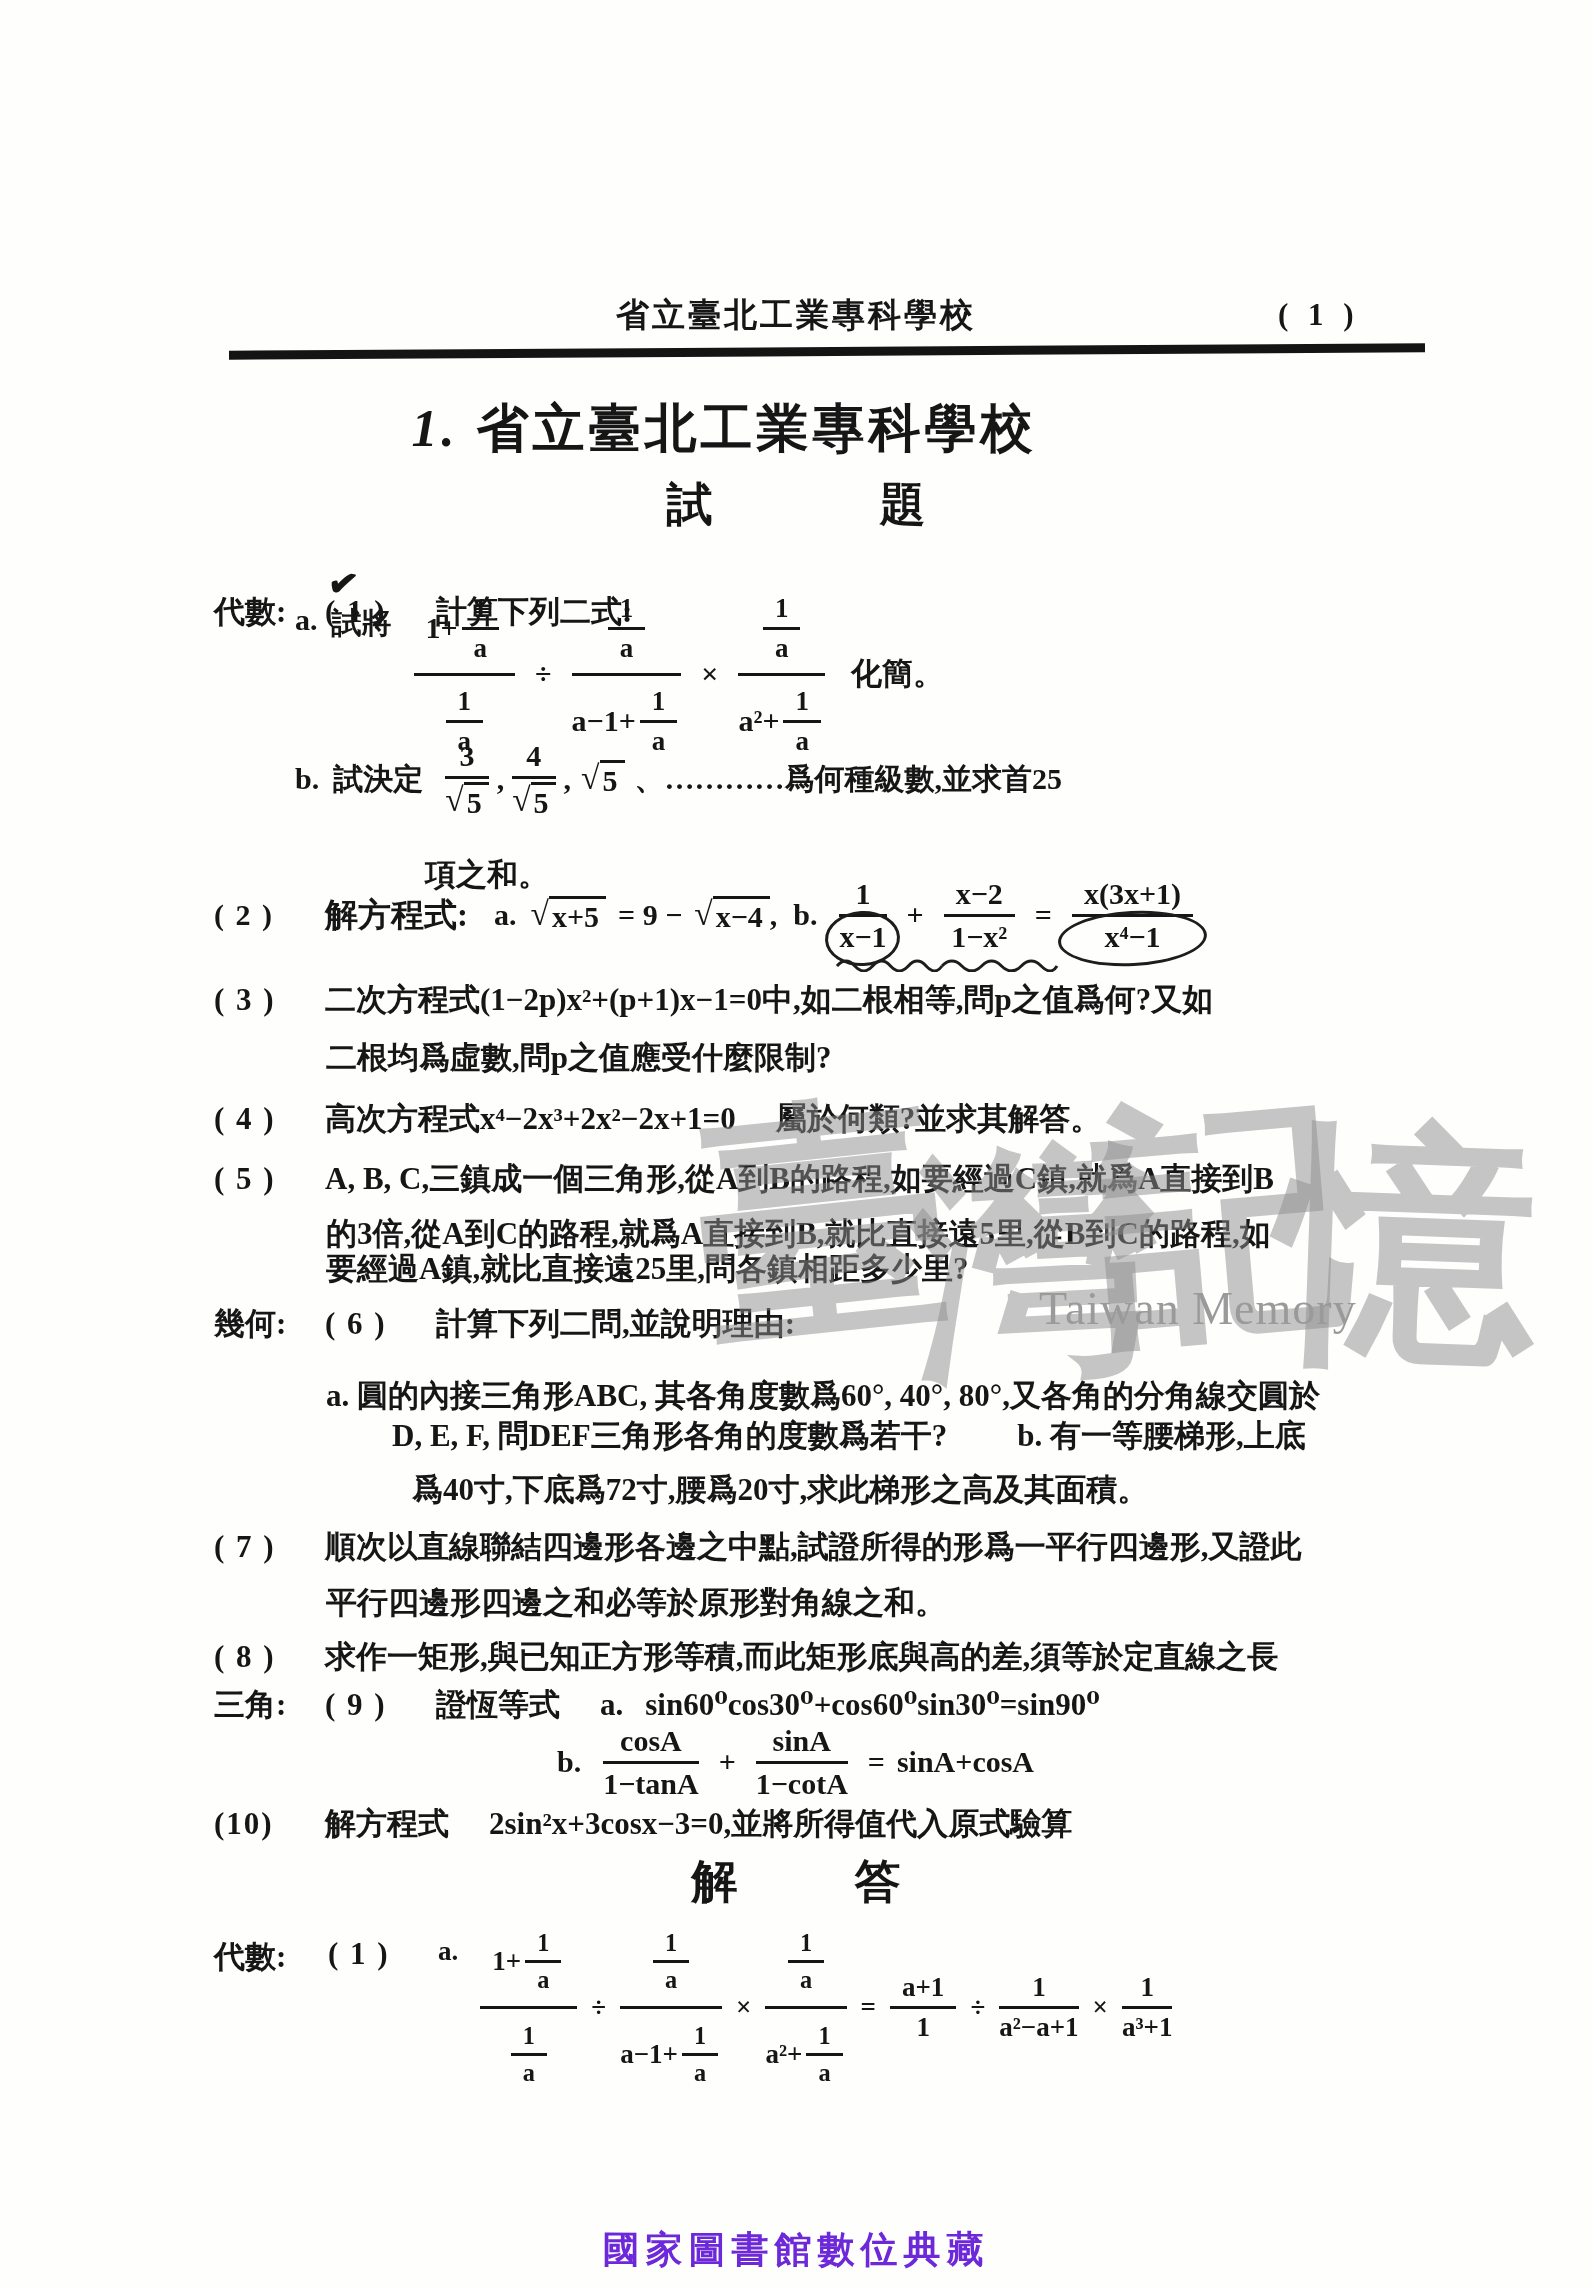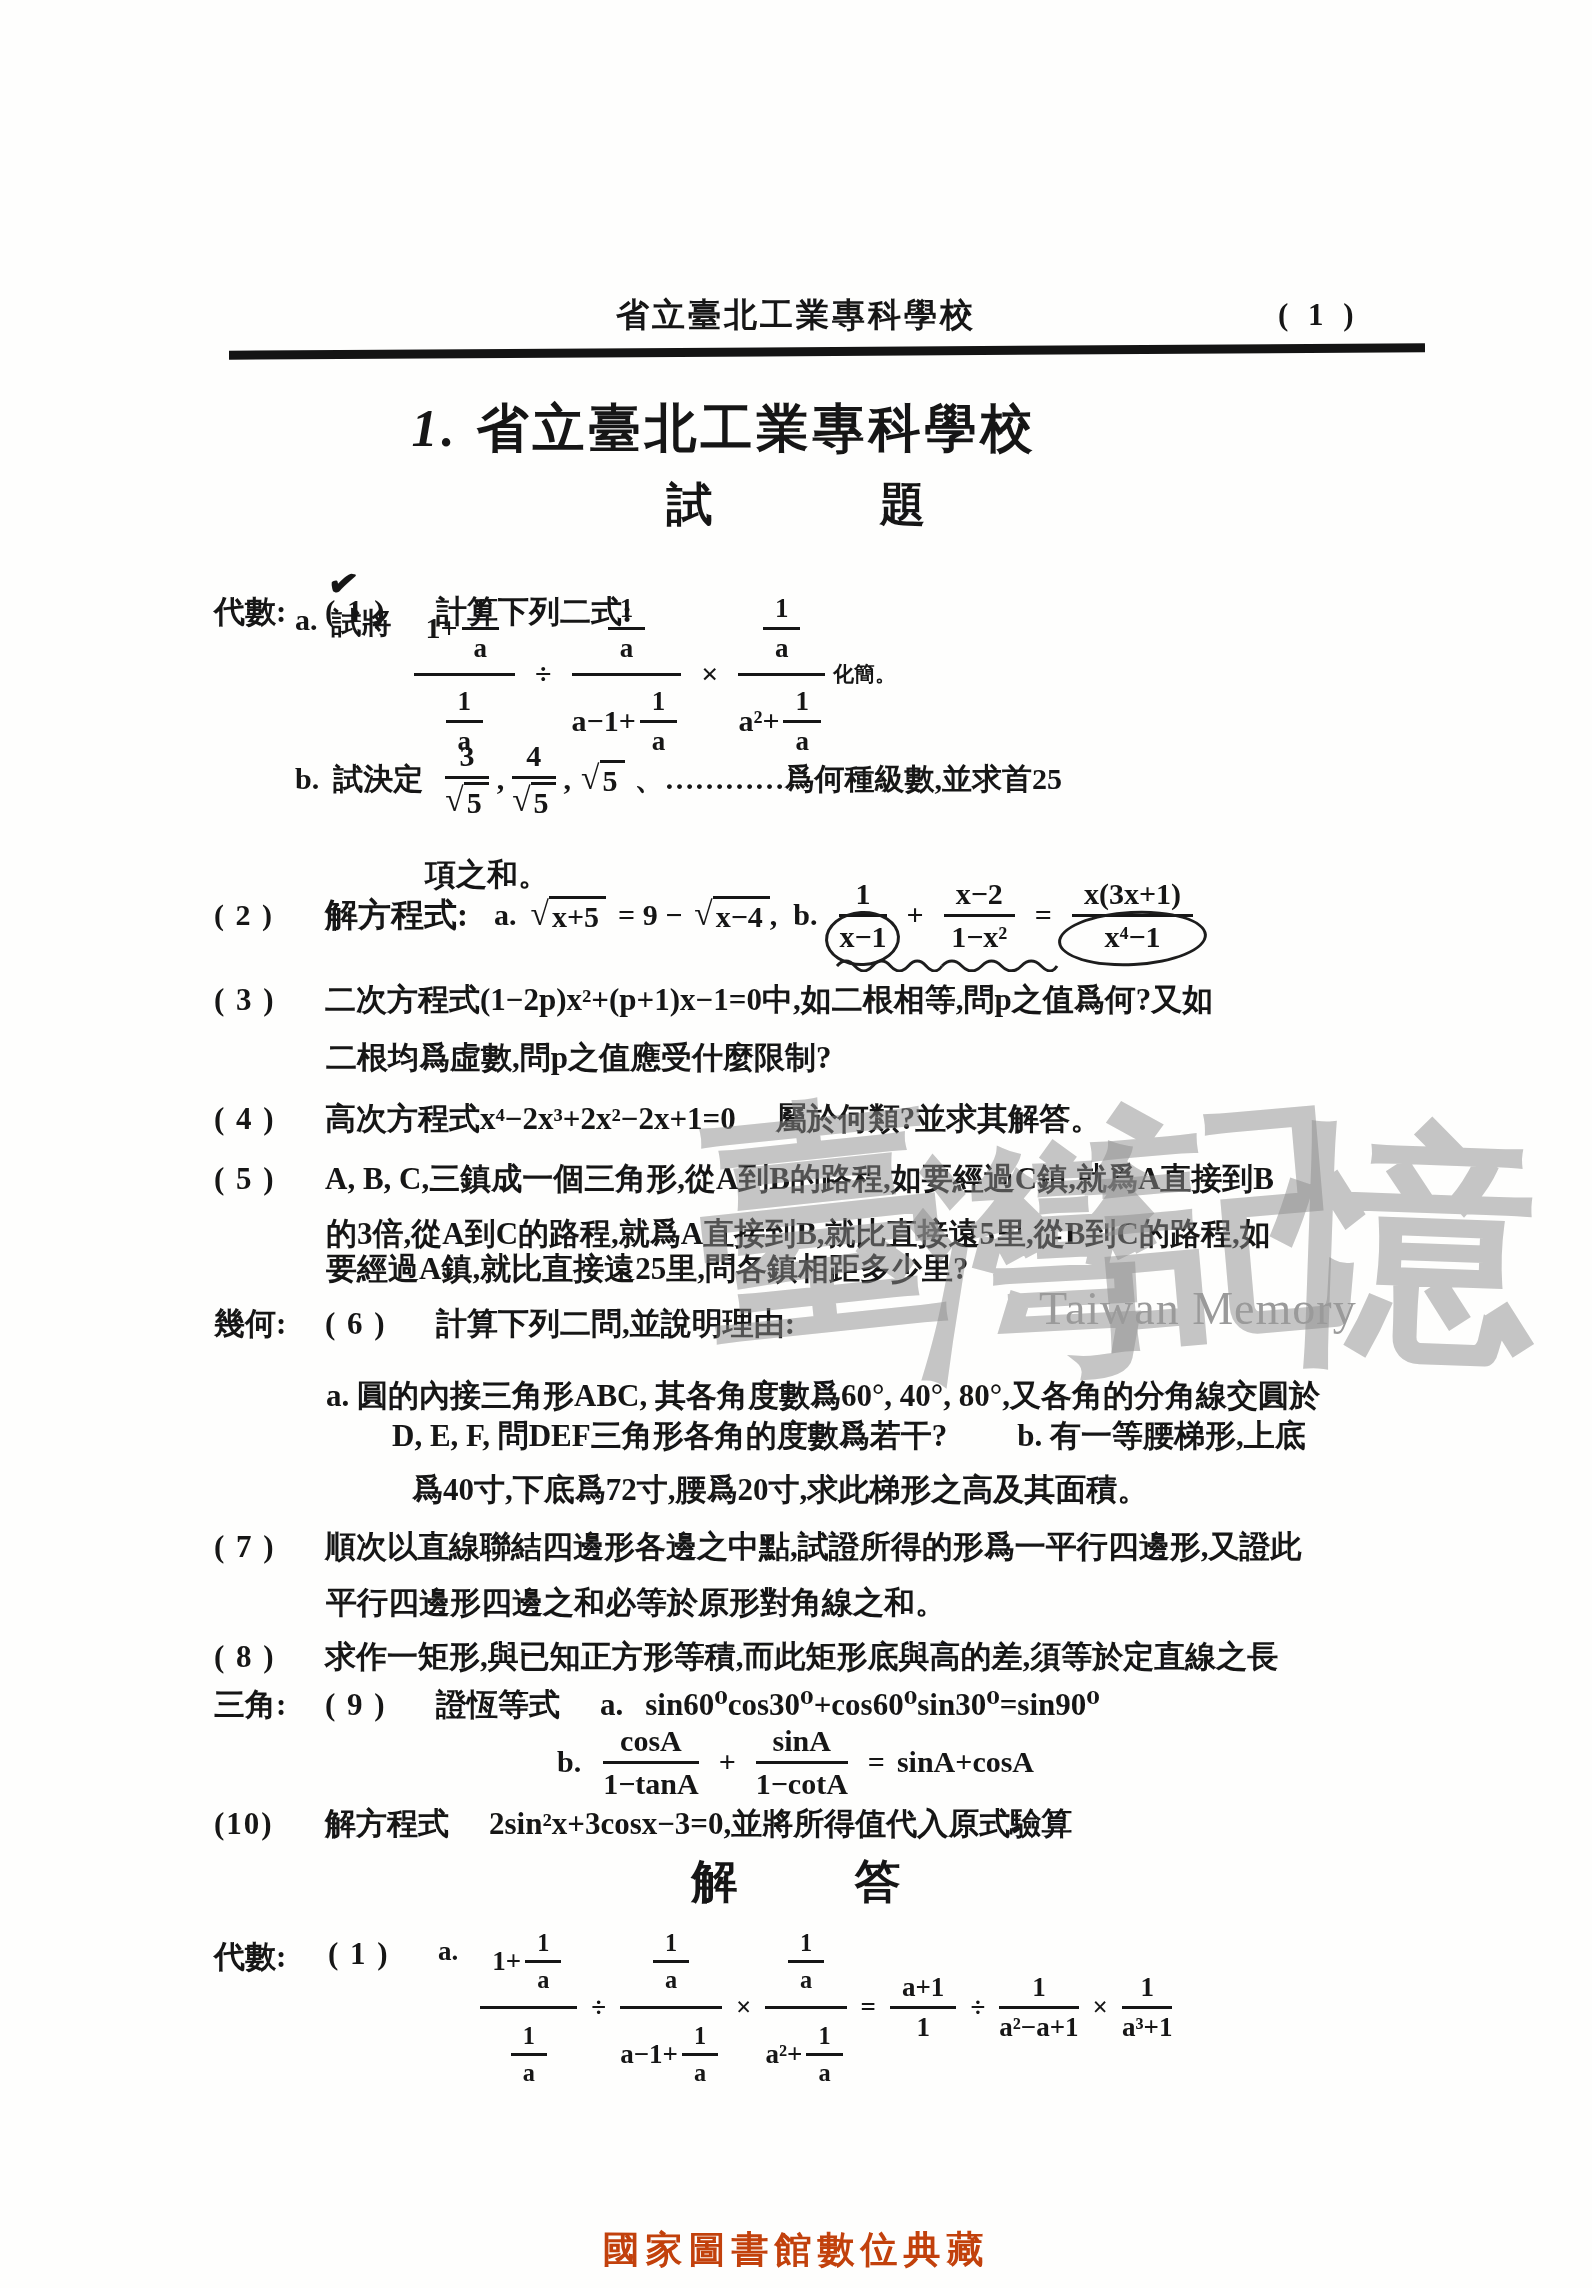--- a/index.html
+++ b/index.html
@@ -25,21 +25,21 @@
   .row{position:absolute;white-space:nowrap;font-weight:bold;font-size:31px;line-height:1.25;}
   .slabel{display:inline-block;min-width:111px;}
   .qnum{display:inline-block;min-width:111px;letter-spacing:2px;}
   .gap40{display:inline-block;width:40px;}
   .gap70{display:inline-block;width:70px;}
   
   .frow{position:absolute;display:flex;align-items:center;font-weight:bold;font-size:30px;white-space:nowrap;}
   .frow .lbl{margin-right:14px;}
   .self-top{align-self:flex-start;margin-top:18px;}
   .op{margin:0 12px;}
-  .tail{font-size:21px;}
+  .tail{margin-left:18px;font-size:31px;}
   
   .fr{display:inline-flex;flex-direction:column;align-items:stretch;text-align:center;
       margin:0 8px;position:relative;}
   .fr .n{border-bottom:3px solid #161616;padding:1px 12px 3px;display:flex;align-items:center;justify-content:center;}
   .fr .d{padding-top:3px;display:flex;align-items:center;justify-content:center;}
   .fr .fr{font-size:0.9em;margin:0 4px;}
   .big>.n,.big>.d{min-height:84px;}
   
   .sq{display:inline-flex;align-items:flex-start;white-space:nowrap;}
   .sq .rs{font-size:1.12em;line-height:1.05;}
@@ -50,21 +50,21 @@
   .ellipse{position:absolute;left:-14px;right:-14px;top:-6px;bottom:-12px;
            border:3px solid #1d1d1d;border-radius:50%;transform:rotate(-3deg);pointer-events:none;}
   .squig{position:absolute;left:-4px;bottom:-18px;}
   
   .wm-char{position:absolute;color:#8e8e8e;opacity:0.5;font-weight:bold;z-index:3;
            font-family:"DejaVu Serif",serif;}
   .wm-latin{position:absolute;color:#9a9a9a;z-index:3;font-size:46px;letter-spacing:1px;}
   .content{position:relative;z-index:2;}
   
   .footer{position:absolute;top:2225px;left:0;width:1592px;text-align:center;
-          font-size:37px;color:#c2410c;letter-spacing:6px;font-weight:bold;}
+          font-size:37px;color:#6d28d9;letter-spacing:6px;font-weight:bold;}
 </style>
 </head>
 <body>
 
 <span class="wm-char" style="top:1055px;left:697px;font-size:251px;transform:rotate(-6deg);">臺</span>
 <span class="wm-char" style="top:1104px;left:913px;font-size:243px;transform:rotate(-3deg);">灣</span>
 <span class="wm-char" style="top:1053px;left:1098px;font-size:251px;transform:rotate(-5deg);">記</span>
 <span class="wm-char" style="top:1077px;left:1280px;font-size:255px;transform:rotate(2deg);">憶</span>
 <span class="wm-latin" style="top:1282px;left:1039px;">Taiwan Memory</span>
 

